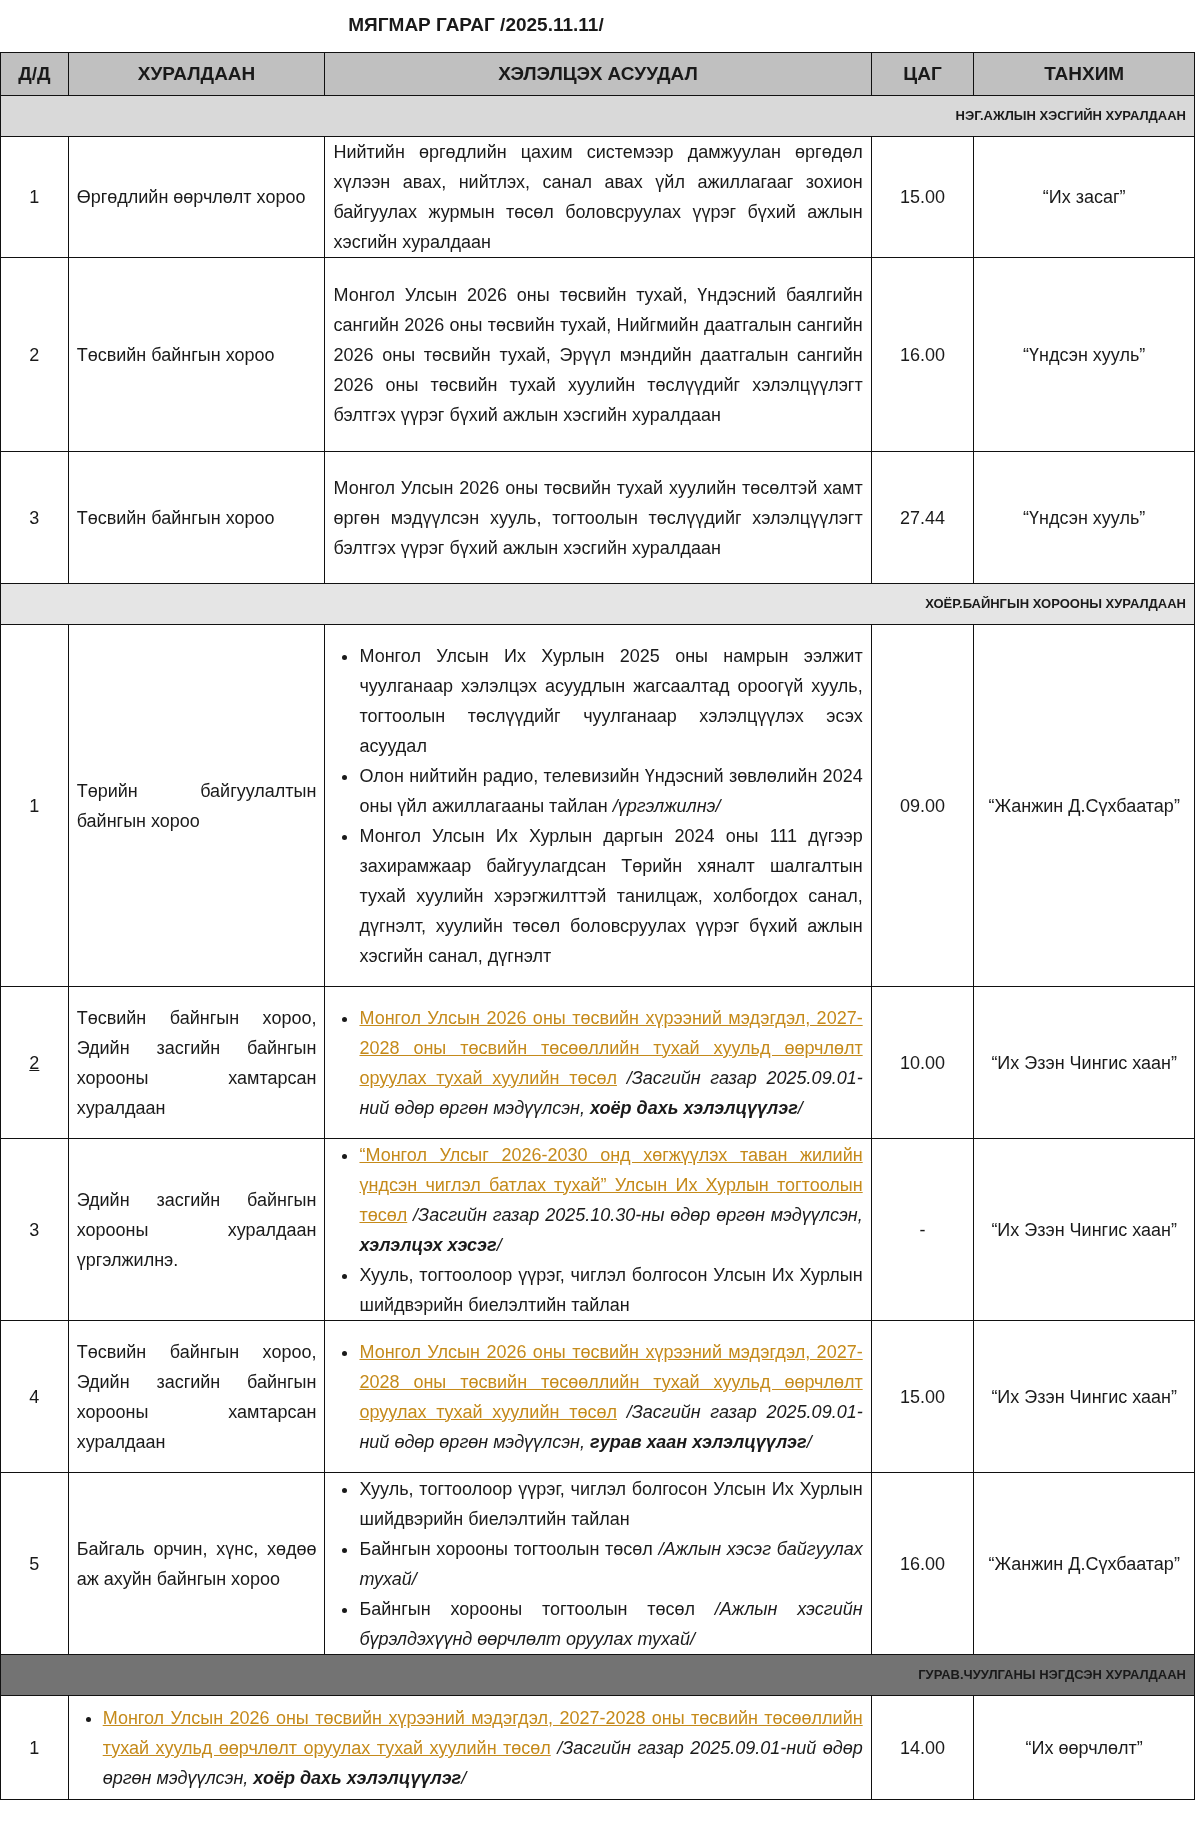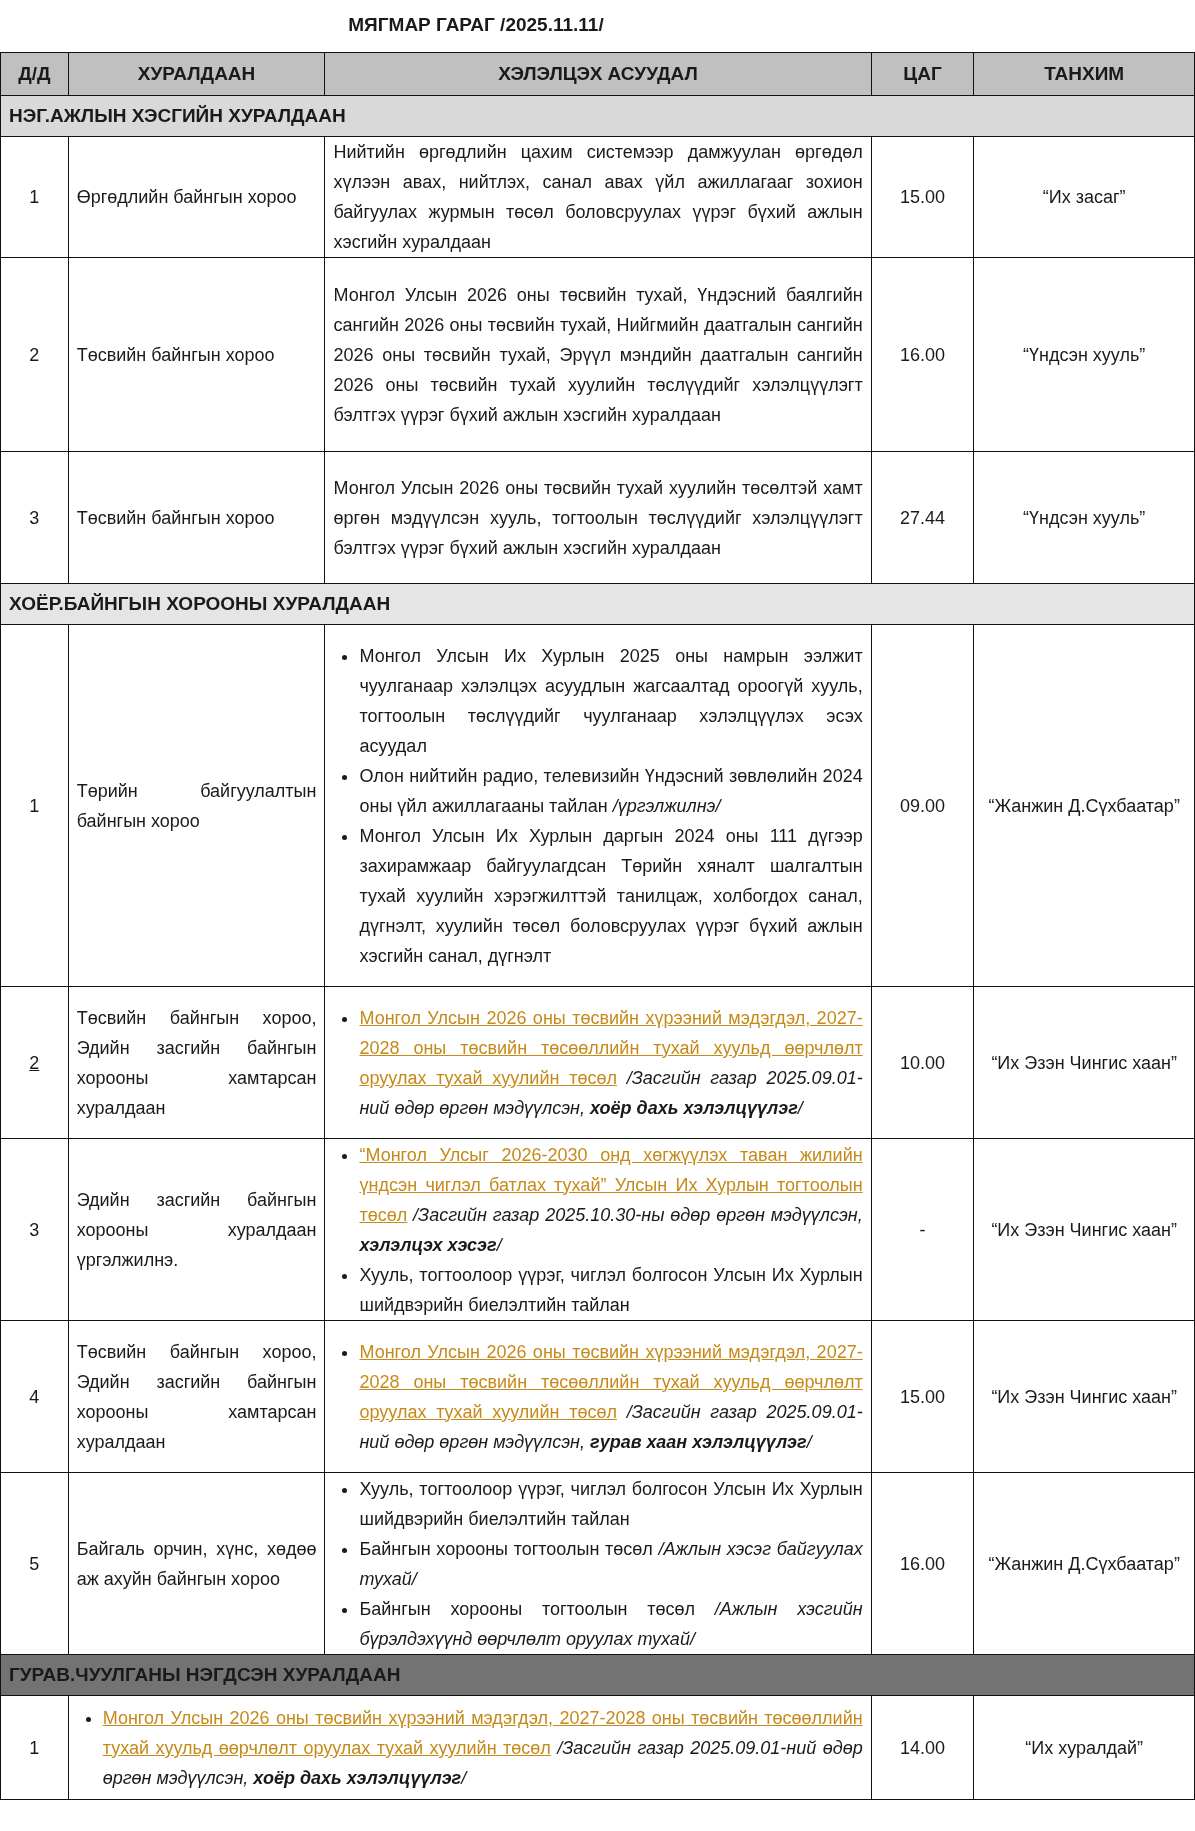--- a/index.html
+++ b/index.html
@@ -6,21 +6,21 @@
   body { width: 1195px; height: 1831px; font-family: "Liberation Sans", sans-serif; color: #1a1a1a; font-size: 18px; position: relative; overflow: hidden; }
   .title { position: absolute; top: 12px; left: 0; width: 952px; text-align: center; font-weight: bold; font-size: 19px; line-height: 26px; }
   table { position: absolute; top: 52px; left: 0; width: 1195px; border-collapse: collapse; table-layout: fixed; }
   td, th { border: 1.5px solid #111; padding: 0 8px; vertical-align: middle; line-height: 30px; }
   th { background: #c0c0c0; font-weight: bold; font-size: 19px; height: 42px; text-align: center; }
   .c-num { text-align: center; }
   .c-time { text-align: center; }
   .c-room { text-align: center; }
   .c-name { text-align: justify; }
   .c-desc { text-align: justify; }
-  tr.sec td { font-weight: bold; text-align: left; height: 40px; font-size: 19px; }
+  tr.sec td { font-weight: bold; text-align: right; height: 40px; font-size: 13px; }
   tr.sec1 td { background: #d9d9d9; }
   tr.sec2 td { background: #e5e5e5; }
   tr.sec3 td { background: #737373; }
   ul { margin: 0; padding-left: 26px; }
   li { text-align: justify; }
   .link { color: #c58a1a; text-decoration: underline; }
   .it { font-style: italic; }
   .b { font-weight: bold; }
   .u { text-decoration: underline; }
 </style>
@@ -46,21 +46,21 @@
       <th>ТАНХИМ</th>
     </tr>
   </thead>
   <tbody>
 
     <tr class="sec sec1">
       <td colspan="5">НЭГ.АЖЛЫН ХЭСГИЙН ХУРАЛДААН</td>
     </tr>
     <tr style="height:116px">
       <td class="c-num">1</td>
-      <td class="c-name">Өргөдлийн байнгын хороо</td>
+      <td class="c-name">Өргөдлийн өөрчлөлт хороо</td>
       <td class="c-desc">Нийтийн өргөдлийн цахим системээр дамжуулан өргөдөл хүлээн авах, нийтлэх, санал авах үйл ажиллагааг зохион байгуулах журмын төсөл боловсруулах үүрэг бүхий ажлын хэсгийн хуралдаан</td>
       <td class="c-time">15.00</td>
       <td class="c-room">“Их засаг”</td>
     </tr>
     <tr style="height:194px">
       <td class="c-num">2</td>
       <td class="c-name">Төсвийн байнгын хороо</td>
       <td class="c-desc">Монгол Улсын 2026 оны төсвийн тухай, Үндэсний баялгийн сангийн 2026 оны төсвийн тухай, Нийгмийн даатгалын сангийн 2026 оны төсвийн тухай, Эрүүл мэндийн даатгалын сангийн 2026 оны төсвийн тухай хуулийн төслүүдийг хэлэлцүүлэгт бэлтгэх үүрэг бүхий ажлын хэсгийн хуралдаан</td>
       <td class="c-time">16.00</td>
       <td class="c-room">“Үндсэн хууль”</td>
@@ -141,16 +141,16 @@
       <td colspan="5">ГУРАВ.ЧУУЛГАНЫ НЭГДСЭН ХУРАЛДААН</td>
     </tr>
     <tr style="height:104px">
       <td class="c-num">1</td>
       <td class="c-desc" colspan="2">
         <ul>
           <li><span class="link">Монгол Улсын 2026 оны төсвийн хүрээний мэдэгдэл, 2027-2028 оны төсвийн төсөөллийн тухай хуульд өөрчлөлт оруулах тухай хуулийн төсөл</span><span class="it"> /Засгийн газар 2025.09.01-ний өдөр өргөн мэдүүлсэн, </span><span class="it b">хоёр дахь хэлэлцүүлэг</span><span class="it">/</span></li>
         </ul>
       </td>
       <td class="c-time">14.00</td>
-      <td class="c-room">“Их хуралдай”</td>
+      <td class="c-room">“Их өөрчлөлт”</td>
     </tr>
   </tbody>
 </table>
 
 </body></html>

